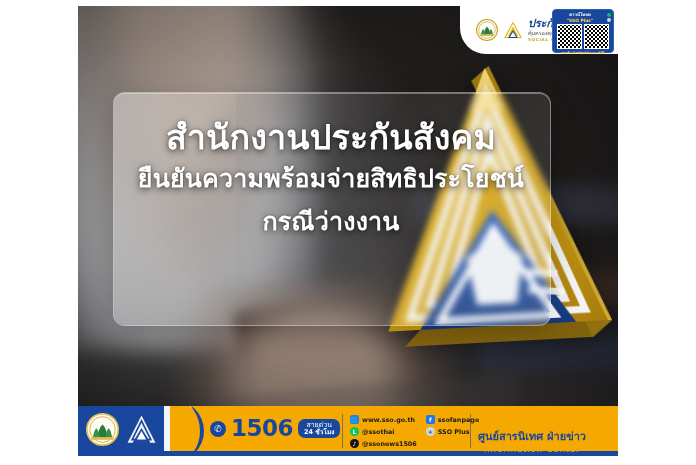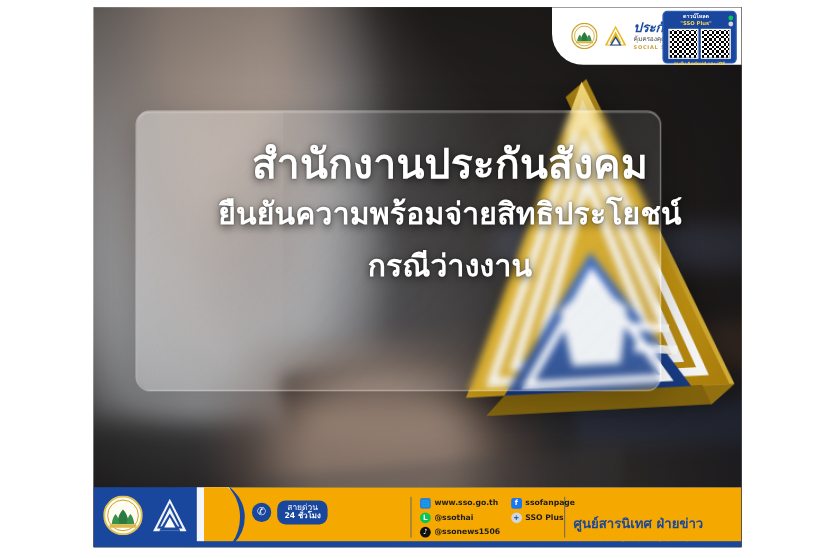--- a/index.html
+++ b/index.html
@@ -85,21 +85,21 @@
     position:absolute;left:0;top:0;width:28%;height:100%;
     background:linear-gradient(100deg,rgba(255,255,255,.26),rgba(255,255,255,0));
     border-radius:12px 0 0 12px;
   }
 
   
   .headline{
     position:absolute;left:35px;top:112px;width:436px;
     text-align:center;color:#ffffff;
     text-shadow:0 2px 7px rgba(0,0,0,.62),0 0 2px rgba(0,0,0,.5);
-    line-height:1.17;letter-spacing:.2px;padding-left:44px;
+    line-height:1.17;letter-spacing:.2px;
   }
   .hl1{font-size:34px;font-weight:bold;}
   .hl2{font-size:25px;font-weight:bold;margin-top:6px;}
   .hl3{font-size:25px;font-weight:bold;margin-top:14px;}
 
   
   .plaque{
     position:absolute;right:0;top:0;width:158px;height:48px;
     background:#ffffff;border-bottom-left-radius:26px;
     display:flex;align-items:center;gap:5px;padding:0 8px 0 16px;
@@ -159,21 +159,21 @@
   .hb2{font-size:6.5px;font-weight:bold;}
 
   .divider{
     position:absolute;width:1px;height:34px;top:8px;background:rgba(25,71,157,.55);z-index:4;
   }
 
   .socials{
     position:absolute;left:272px;top:9px;z-index:4;
     display:grid;grid-template-columns:auto auto;column-gap:9px;row-gap:3px;
   }
-  .srow{display:flex;gap:3px;}
+  .srow{display:flex;align-items:center;gap:3px;}
   .sico{width:9px;height:9px;border-radius:2px;display:flex;align-items:center;
     justify-content:center;font-size:6px;color:#fff;font-weight:bold;flex:0 0 9px;}
   .sico.web{background:#2e7fd4;border-radius:2px;}
   .sico.fb{background:#1877f2;border-radius:2px;}
   .sico.line{background:#06c755;border-radius:50%;}
   .sico.plus{background:#cfd6dc;border-radius:50%;color:#19479d;}
   .sico.tt{background:#111;border-radius:50%;}
   .slbl{font-size:6.4px;color:#1b1b1b;font-weight:bold;white-space:nowrap;}
 
   .infocenter{
@@ -315,20 +315,21 @@
           <polygon points="20,2 38,37 2,37" fill="#f2f4f7"></polygon>
           <polygon points="20,9 32,33 8,33" fill="none" stroke="#1b4a9e" stroke-width="2.2"></polygon>
           <polygon points="20,18 31,36 9,36" fill="#1b4a9e"></polygon>
           <polygon points="20,22 26,33 14,33" fill="#ffffff"></polygon>
           <rect x="9" y="36" width="22" height="2" fill="#1b4a9e"></rect>
         </svg>
       </div>
 
       <div class="hotline">
         <div class="phone-ico">✆</div>
+        <div class="hot-num">1506</div>
         <div class="hot-badge">
           <div class="hb1">สายด่วน</div>
           <div class="hb2">24 ชั่วโมง</div>
         </div>
       </div>
 
       <div class="divider" style="left:264px"></div>
       <div class="divider" style="left:392px"></div>
 
       <div class="socials">

